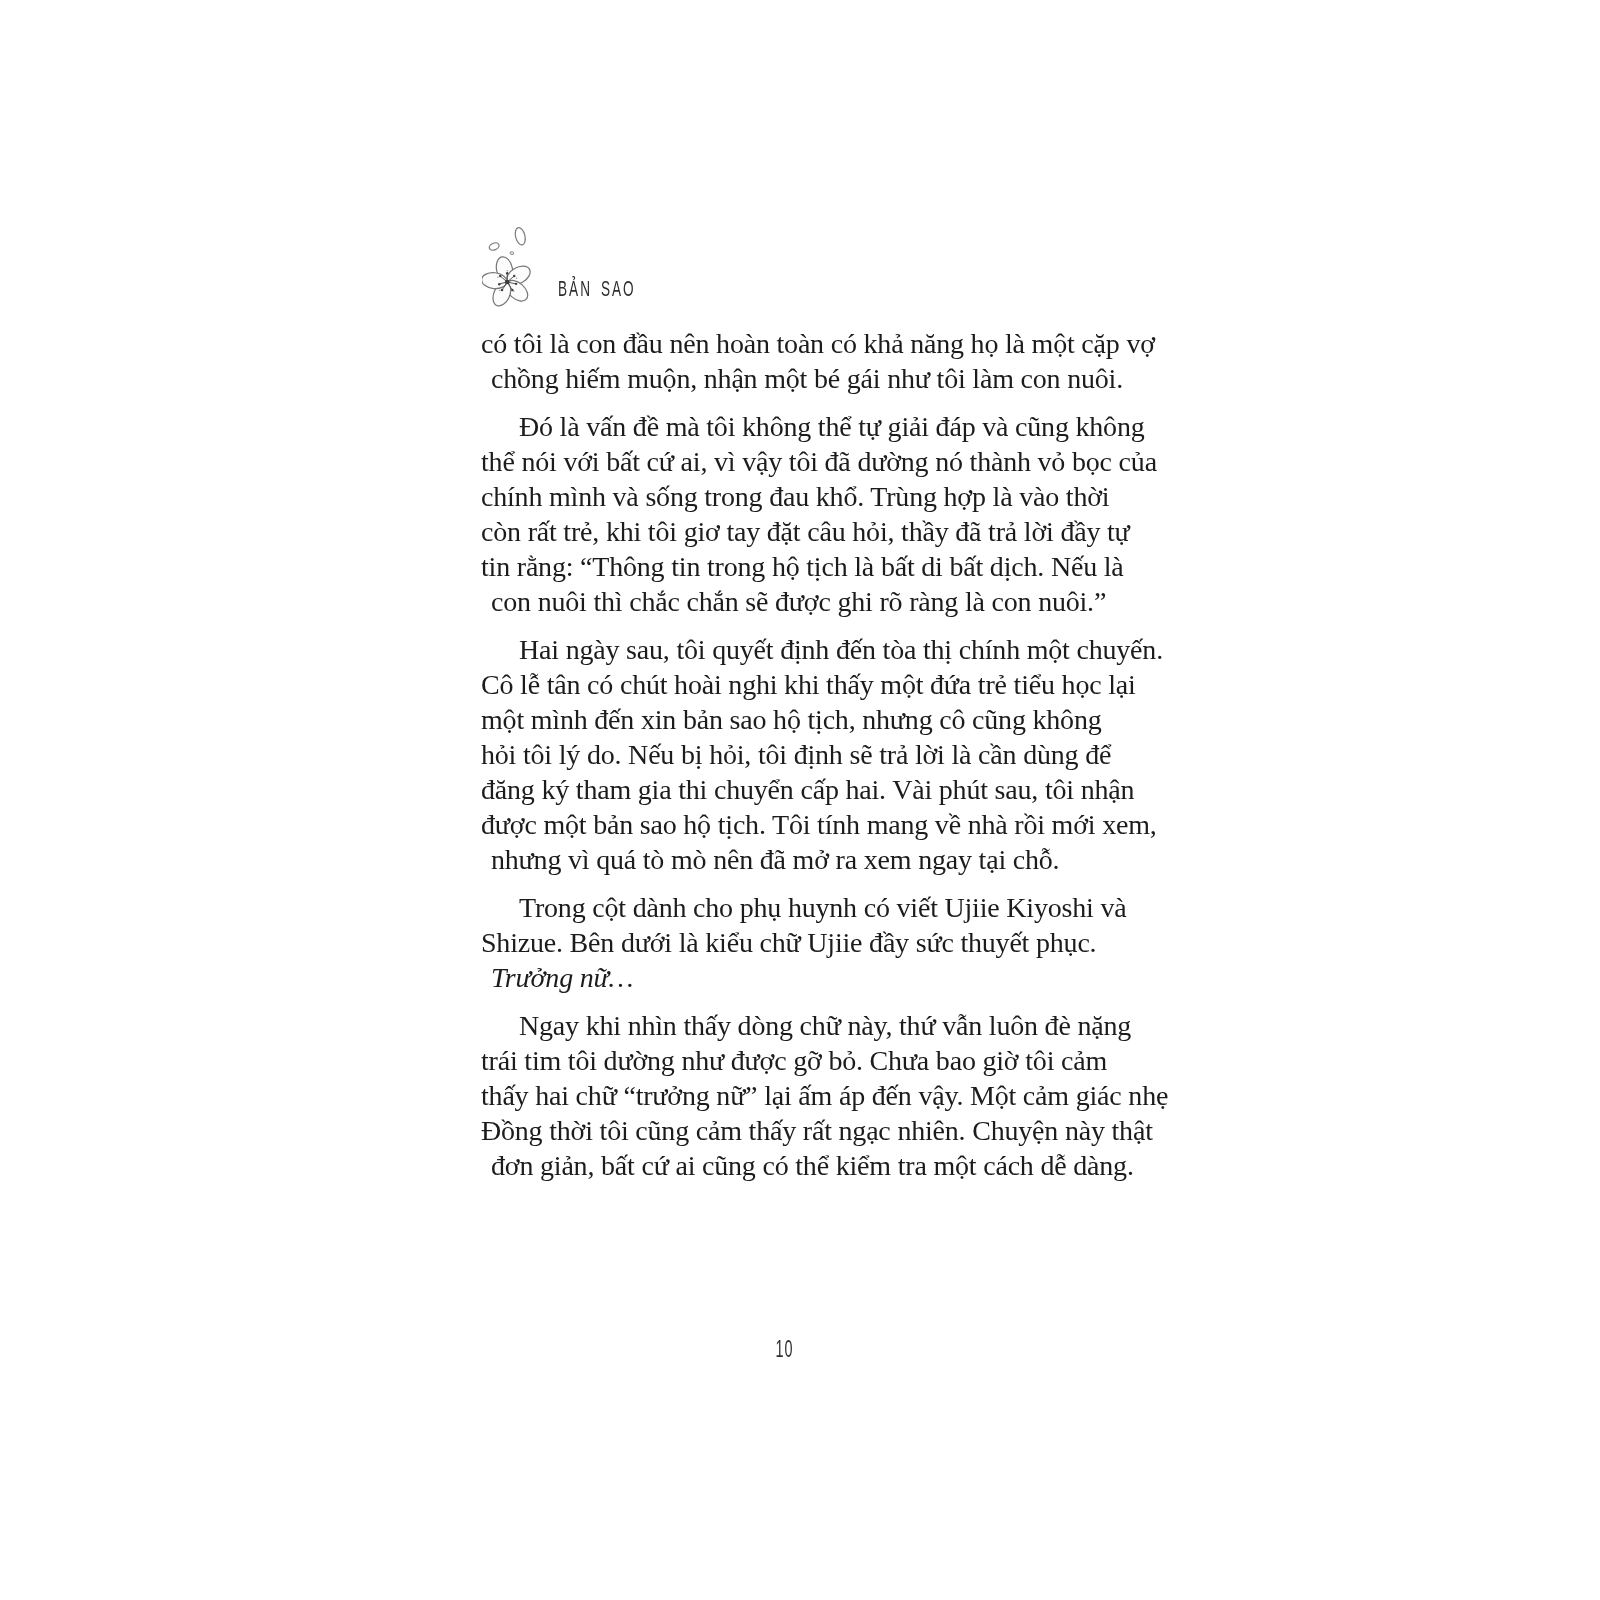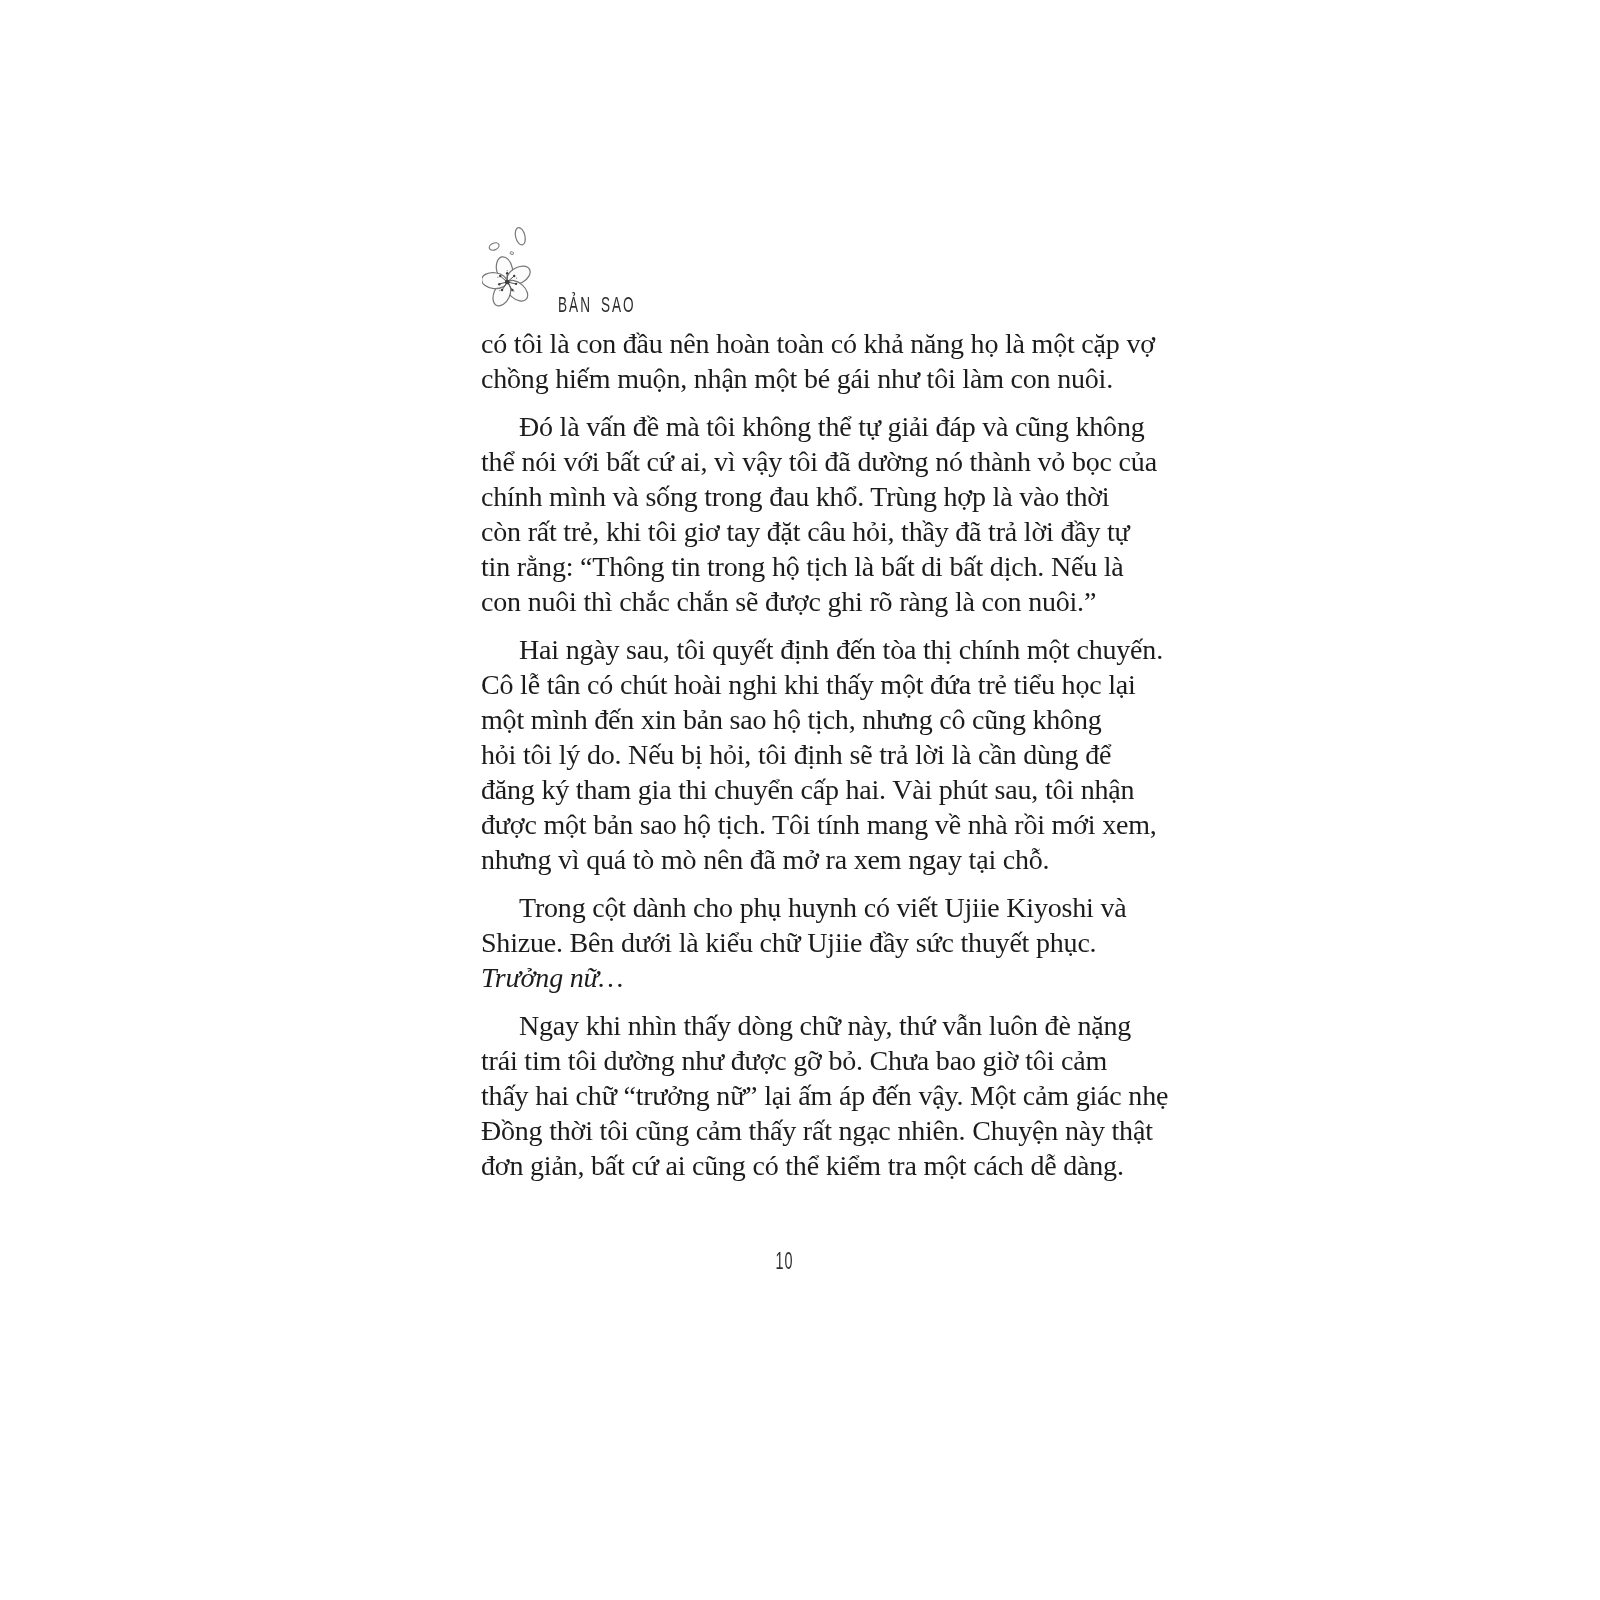--- a/index.html
+++ b/index.html
@@ -16,21 +16,21 @@
     width: 1600px;
     height: 1600px;
     background: #ffffff;
   }
   
   .header {
     position: absolute;
     left: 482px;
     top: 224px;
     display: flex;
-    align-items: flex-end;
+    align-items: center;
   }
   .flower-wrap {
     width: 56px;
     height: 88px;
   }
   .chapter-title {
     display: inline-block;
     margin-left: 20px;
     margin-top: 36px;
     font-family: "Liberation Sans", sans-serif;
@@ -59,28 +59,29 @@
     line-height: 35px;
     height: 35px;
     white-space: nowrap;
     text-align: justify;
     text-align-last: justify;
     overflow: visible;
   }
   .line.last {
     text-align: left;
     text-align-last: left;
+    margin-left: 10px;
   }
   .line.italic { font-style: italic; }
   .para.indent .line:first-child { text-indent: 38px; }
   
   .pageno-row {
     position: absolute;
     left: 481px;
-    top: 1248px;
+    top: 1336px;
     width: 608px;
     text-align: center;
   }
   .pageno {
     display: inline-block;
     font-family: "Liberation Sans", sans-serif;
     font-size: 20px;
     letter-spacing: 1.5px;
     color: #2e2e2e;
     transform: scale(0.72, 1.15);

